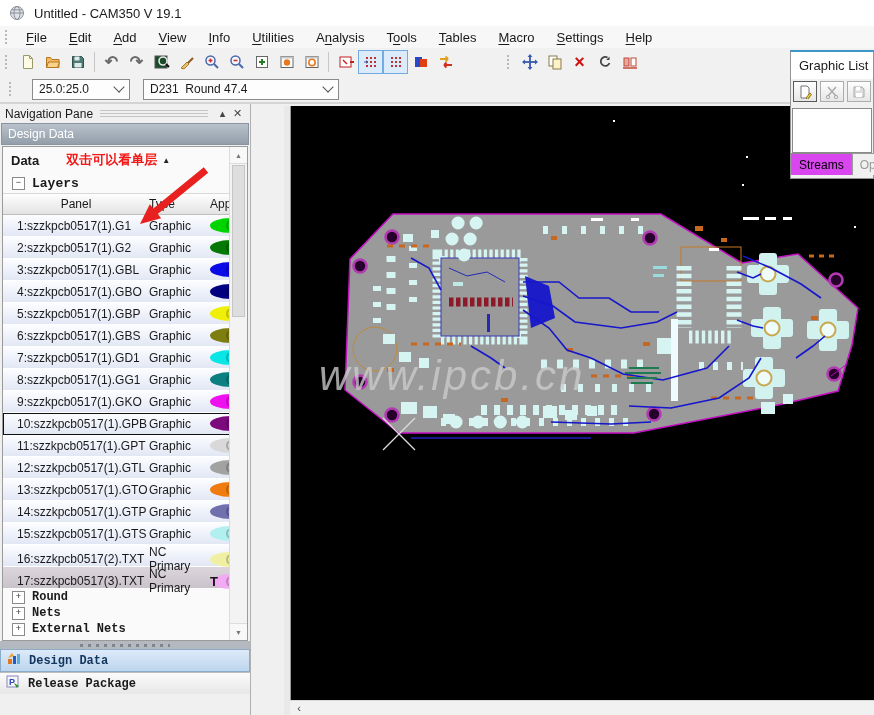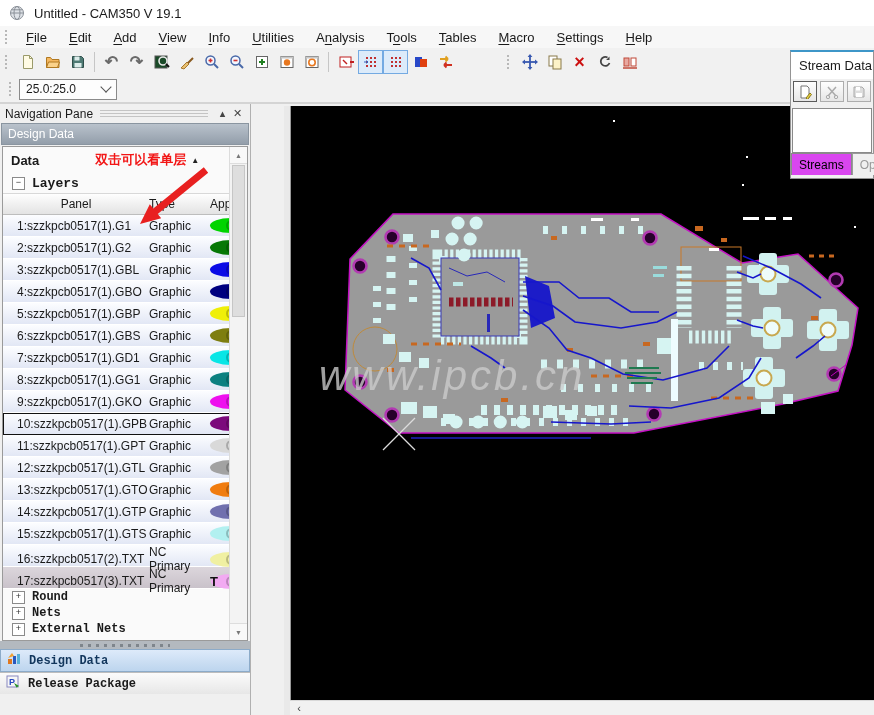--- a/index.html
+++ b/index.html
@@ -17,21 +17,21 @@
   
   .toolbar1{position:absolute;left:0;top:48px;right:0;height:28px;background:#f1f1f1;display:flex;
             align-items:center;padding-left:2px}
   .tb{width:25px;height:24px;display:flex;align-items:center;justify-content:center;border:1px solid transparent;box-sizing:border-box}
   .tb.sel{border:1px solid #74aae2;background:#dcebfa}
   .tb .g{font-size:16px;line-height:1;color:#6a6a6a;font-weight:bold}
   .tb .g.red{color:#cc1111;font-size:18px}
   .sep{width:1px;height:20px;background:#c6c6c6;margin:0 4px}
   .rgap{width:46px}
   .toolbar2{position:absolute;left:0;top:76px;right:0;height:28px;background:#f1f1f1;display:flex;
-            align-items:center;padding-left:6px;border-bottom:2px solid #d4d4d4;box-sizing:border-box}
+            align-items:center;gap:13px;padding-left:6px;border-bottom:2px solid #d4d4d4;box-sizing:border-box}
   .combo{height:21px;background:#fdfdfd;border:1px solid #8a8a8a;display:flex;align-items:center;
          justify-content:space-between;padding:0 6px;font-size:12px;box-sizing:border-box;white-space:pre}
   .chev{width:7px;height:7px;border-right:1.6px solid #555;border-bottom:1.6px solid #555;
         transform:rotate(45deg);margin-top:-4px;flex:none;margin-left:8px}
   
   .navpane{position:absolute;left:0;top:104px;width:251px;bottom:0;background:#f0f0f0;
            border-right:1px solid #b0b0b0;box-sizing:border-box}
   .np-title{height:19px;display:flex;align-items:center;font-size:12px;padding:0 5px}
   .np-grip{flex:1;height:7px;margin:0 7px;background:repeating-linear-gradient(#c4c4c4 0 1px,transparent 1px 3px)}
   .np-btn{width:15px;text-align:center;color:#444;font-size:11px;line-height:11px}
@@ -39,21 +39,21 @@
              font-size:12px;display:flex;align-items:center;padding-left:6px;margin:0 1px}
   .np-content{position:absolute;left:2px;right:2px;top:42px;bottom:74px;background:#fafafa;
               border:1px solid #9a9a9a;overflow:hidden}
   .np-inner{position:absolute;left:0;top:0;right:17px;bottom:0}
   .np-scroll{position:absolute;right:0;top:0;bottom:0;width:17px;background:#f3f3f3;border-left:1px solid #dcdcdc}
   .sc-btn{height:16px;background:#f8f8f8;border-bottom:1px solid #ddd;color:#777;font-size:7px;
           display:flex;align-items:center;justify-content:center}
   .sc-btn.bot{position:absolute;bottom:0;left:0;right:0;border-top:1px solid #ddd;border-bottom:none}
   .sc-thumb{position:absolute;left:2px;right:2px;top:18px;height:150px;background:#dedede;border:1px solid #c6c6c6}
   .data-row{height:26px;display:flex;align-items:center;padding-left:8px;font-size:13px;font-weight:bold}
-  .annot{color:#f21616;margin-left:56px;font-size:13px}
+  .annot{color:#f21616;margin-left:27px;font-size:13px}
   .collapse{margin-left:5px;font-size:8px;color:#222;font-weight:normal}
   .layers-row{height:20px;display:flex;align-items:center;gap:7px;padding-left:9px;
               font-family:"Liberation Mono",monospace;font-weight:bold;font-size:13px}
   .pm{width:11px;height:11px;border:1px solid #8a8a8a;background:#fff;font-size:9px;line-height:9px;
       text-align:center;color:#333;flex:none;font-family:"Liberation Sans",sans-serif;font-weight:normal}
   .grid-header{height:20px;display:grid;grid-template-columns:146px 61px 1fr;align-items:center;font-size:12px;
                background:linear-gradient(#fefefe,#e3e3e3);border-top:1px solid #d8d8d8;border-bottom:1px solid #bdbdbd}
   .gh1{text-align:center}.gh3{display:flex;align-items:center;gap:2px}
   .colbtn{width:15px;height:13px;border:1px solid #999;background:#eee;font-size:9px;line-height:12px;
           text-align:center;color:#555}
@@ -299,20 +299,24 @@
       </span>
     </span>
 </div>
 
 <div class="toolbar2">
   <span class="grip"></span>
   <div class="combo" style="width:98px">
     <span>25.0:25.0</span>
     <span class="chev"></span>
   </div>
+  <div class="combo" style="width:196px">
+    <span>D231  Round 47.4</span>
+    <span class="chev"></span>
+  </div>
 </div>
 
 <div class="navpane">
   <div class="np-title">
     <span>Navigation Pane</span>
     <span class="np-grip"></span>
     <span class="np-btn">▴</span>
     <span class="np-btn">✕</span>
   </div>
   <div class="np-header">
@@ -699,21 +703,21 @@
 
       <text x="28" y="284" font-size="42" font-style="italic" letter-spacing="3" font-family="Liberation Sans, sans-serif" fill="#cccccc" opacity="0.78">www.ipcb.cn</text>
     </svg>
   </div>
   <div class="hscroll">
     <span class="hs-arrow">‹</span>
   </div>
 </div>
 
 <div class="streampanel">
-  <div class="sp-title">Stream Data</div>
+  <div class="sp-title">Graphic List</div>
   <div class="sp-btns" id="stream-buttons">
       <div class="sp-btn">
         <svg width="14" height="14">
           <path d="M3 1h6l2 2v10H3z" fill="#fff" stroke="#777"></path>
           <path d="M8 13l4-5 1.5 1.5-4 5z" fill="#e8d040" stroke="#887820"></path>
         </svg>
       </div>
       <div class="sp-btn dis">
         <svg width="14" height="14">
           <path d="M3 2l8 9M11 2L3 11" stroke="#aaa" stroke-width="1.5" fill="none"></path>

